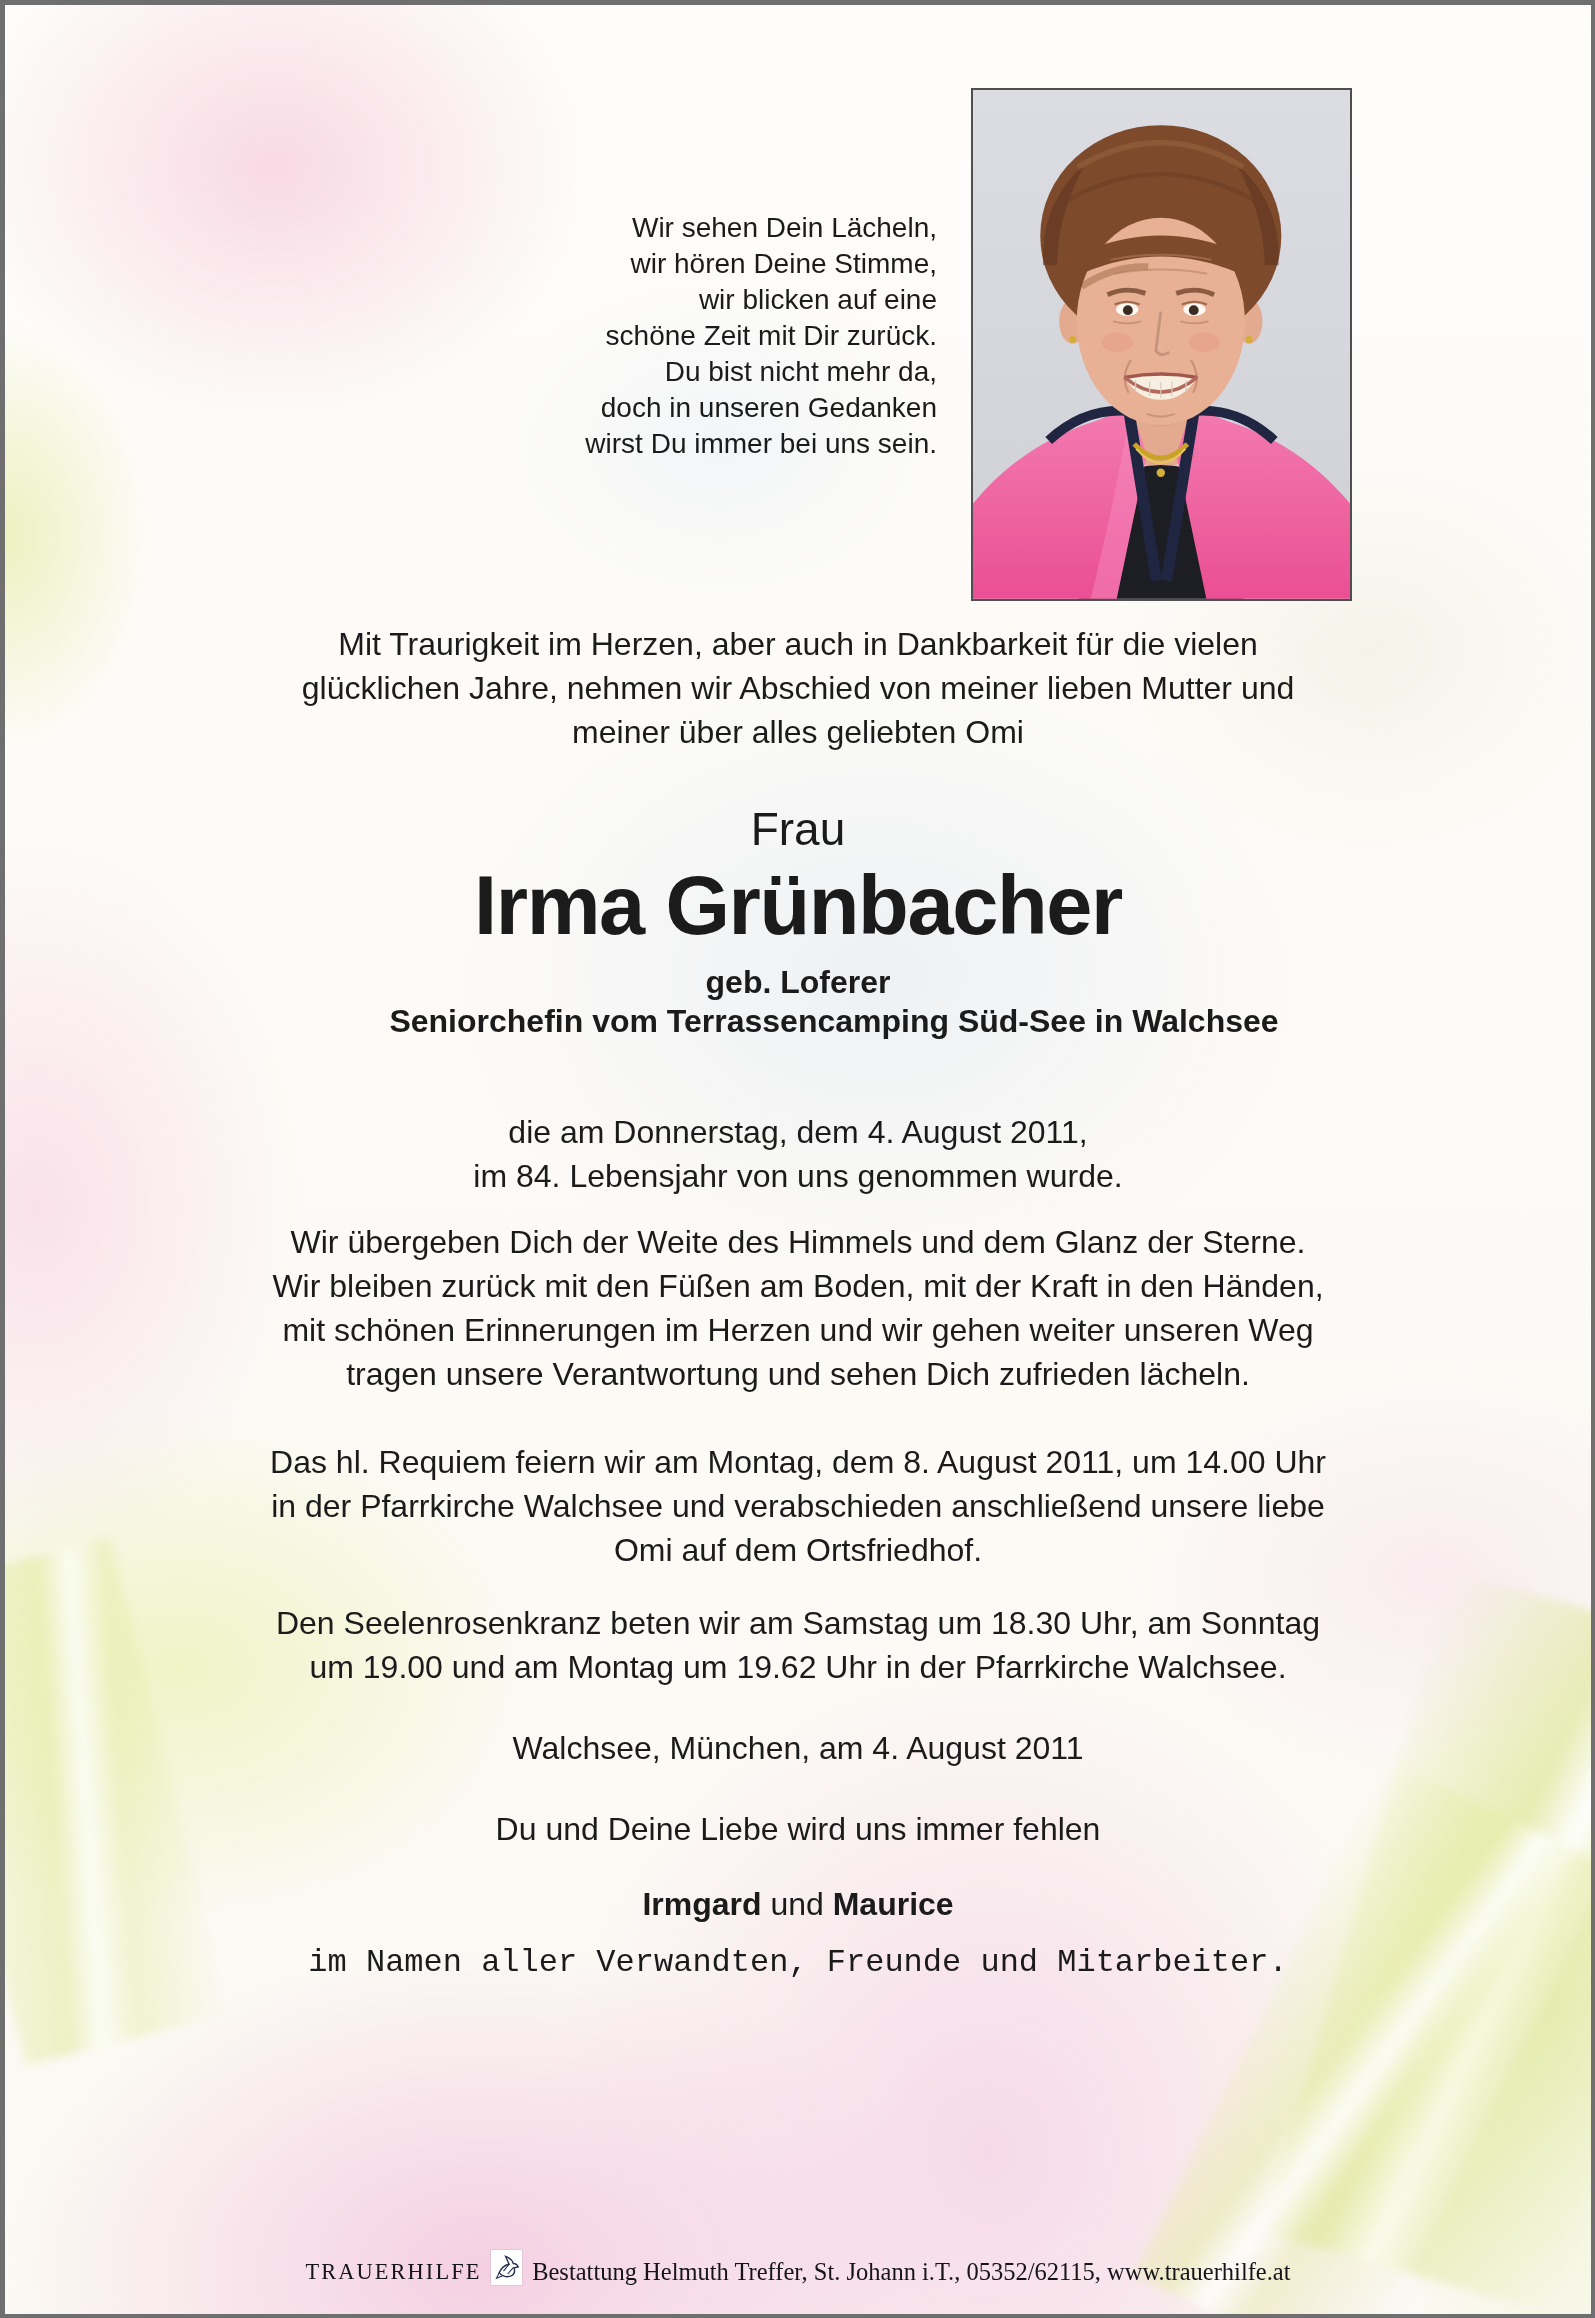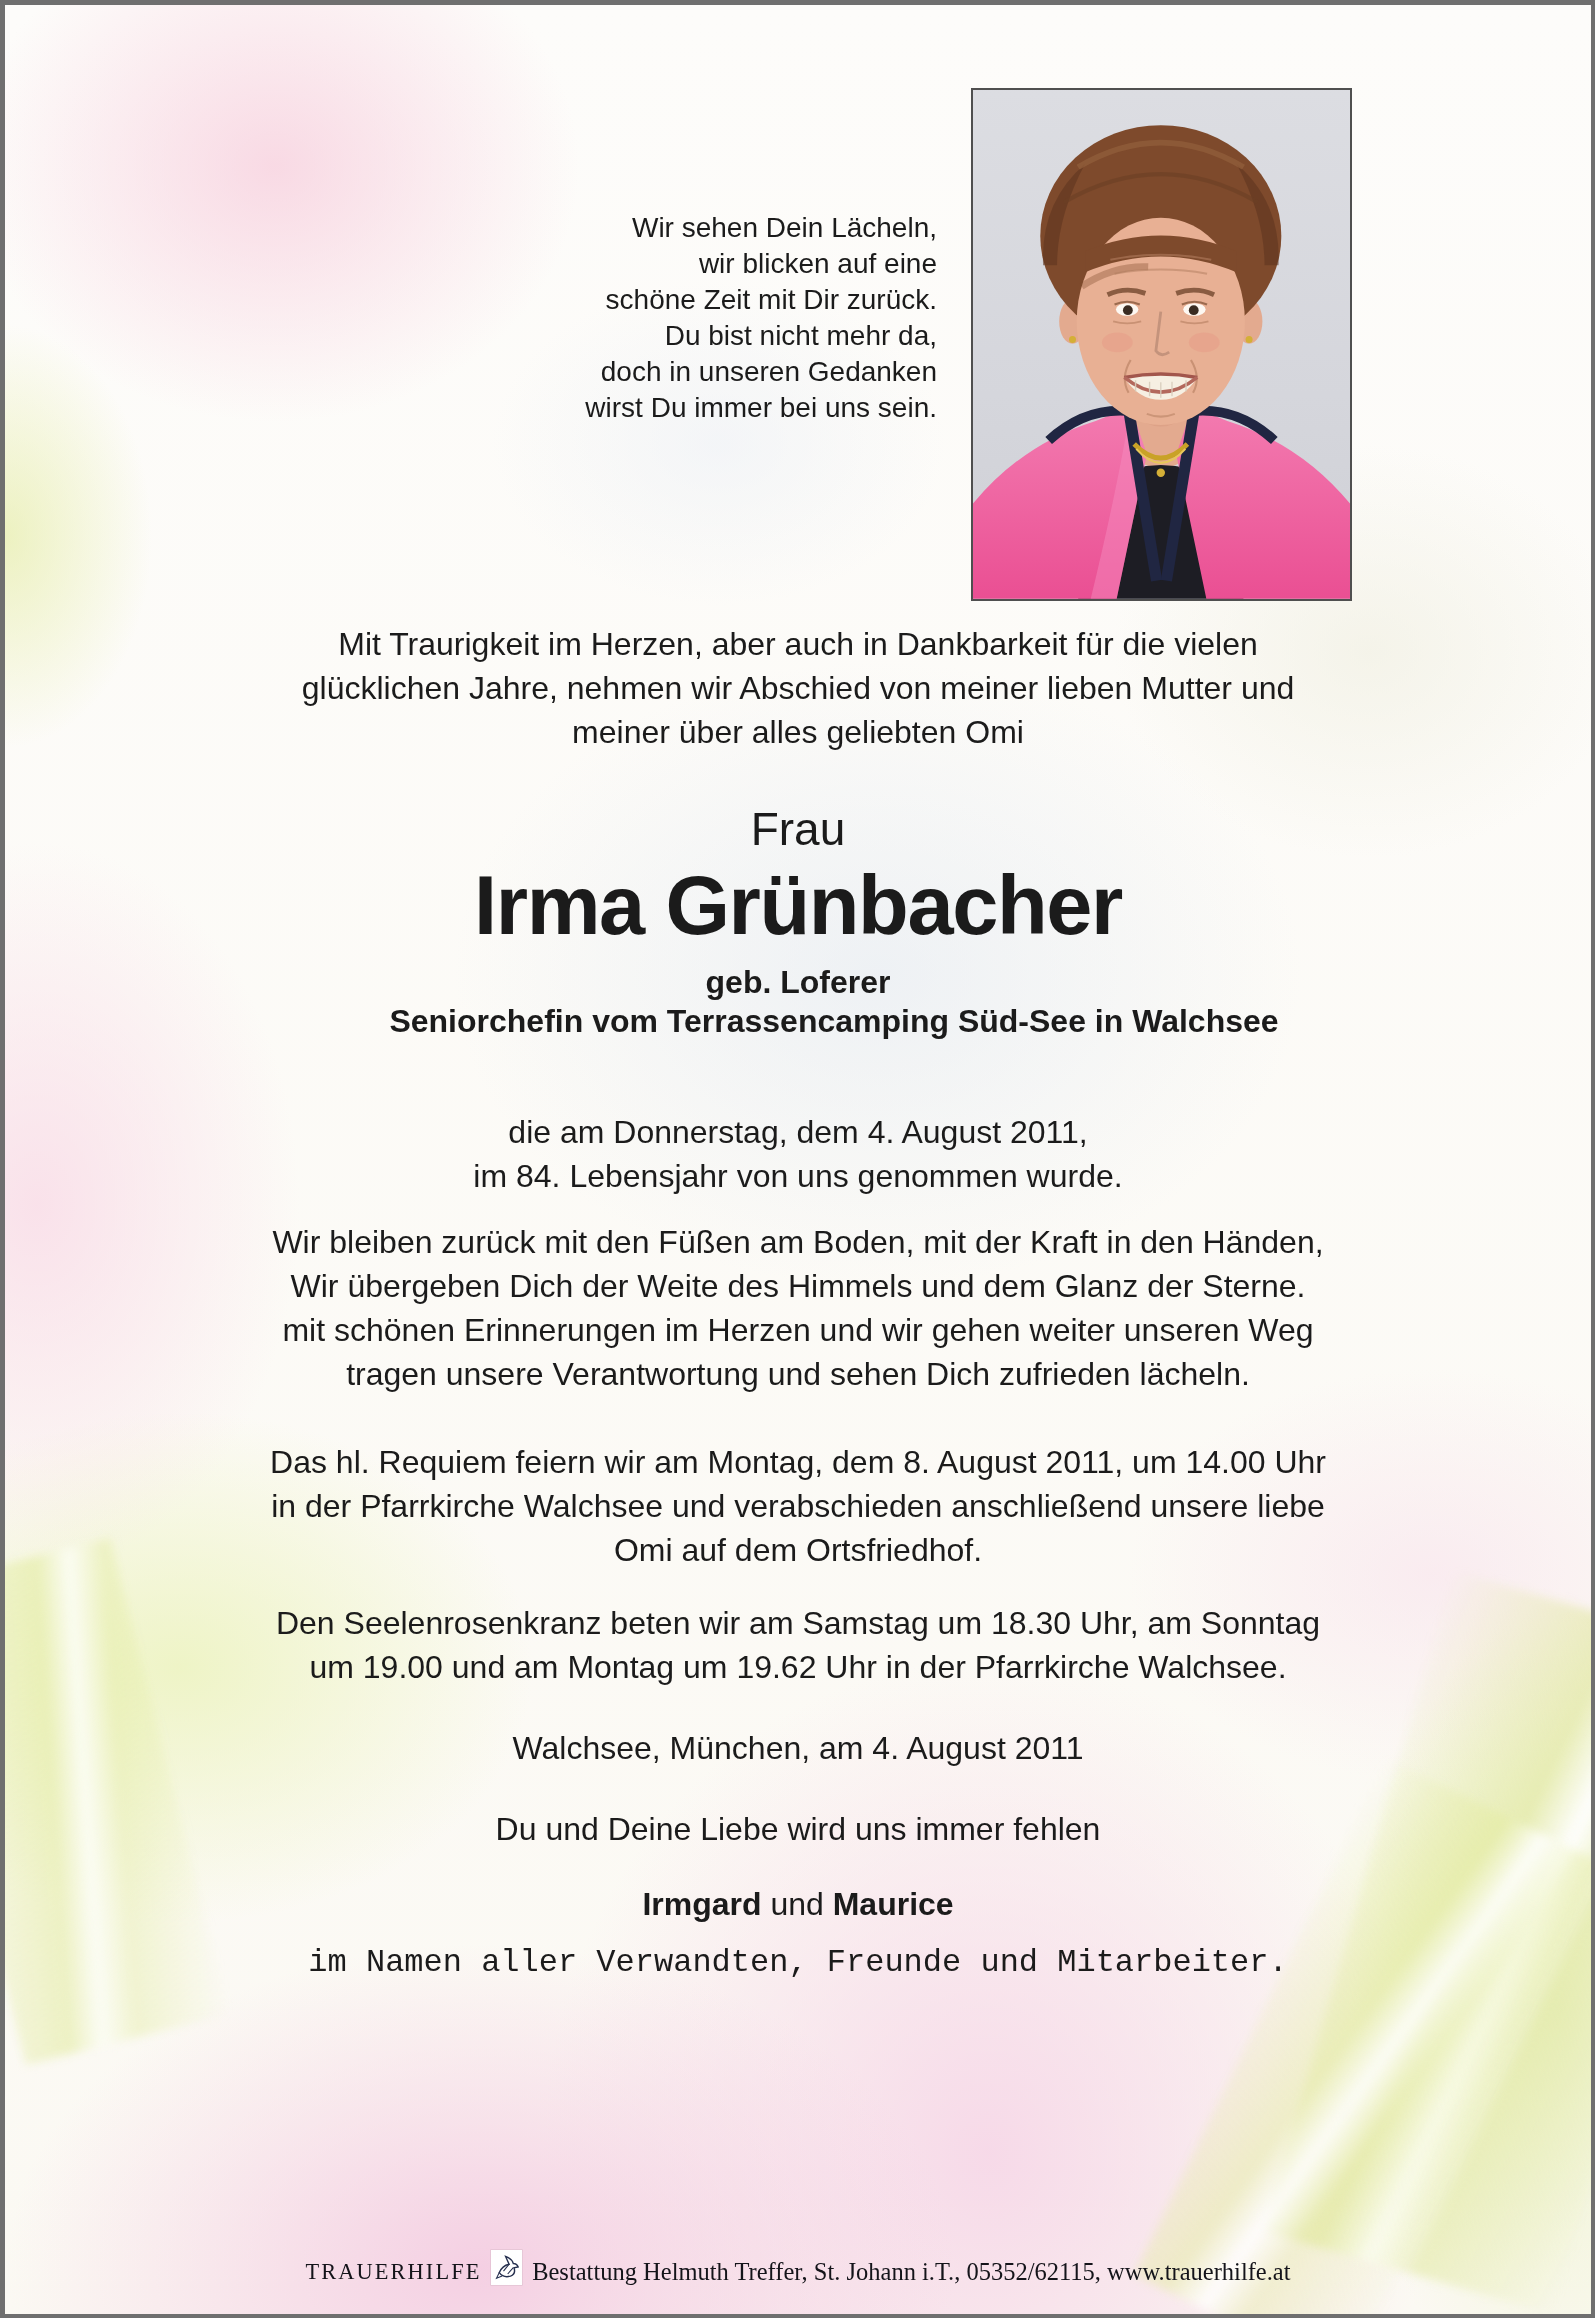--- a/index.html
+++ b/index.html
@@ -85,20 +85,21 @@
 <body>
 
 <div class="page">
 
   <div class="leaf-streak one"></div>
   <div class="leaf-streak two"></div>
   <div class="leaf-streak three"></div>
 
   <div class="poem">
     <div>Wir sehen Dein Lächeln,</div>
+    <div>wir hören Deine Stimme,</div>
     <div>wir blicken auf eine</div>
     <div>schöne Zeit mit Dir zurück.</div>
     <div>Du bist nicht mehr da,</div>
     <div>doch in unseren Gedanken</div>
     <div>wirst Du immer bei uns sein.</div>
   </div>
 
   <div class="photo-frame">
     <svg viewBox="0 0 538 726">
       <defs>
@@ -189,22 +190,22 @@
   <div class="block deceased-name">Irma Grünbacher</div>
   <div class="block maiden">geb. Loferer</div>
   <div class="block title-line">Seniorchefin vom Terrassencamping Süd-See in Walchsee</div>
 
   <div class="block body-text passing">
     <div>die am Donnerstag, dem 4. August 2011,</div>
     <div>im 84. Lebensjahr von uns genommen wurde.</div>
   </div>
 
   <div class="block body-text farewell">
+    <div>Wir übergeben Dich der Weite des Himmels und dem Glanz der Sterne.</div>
     <div>Wir bleiben zurück mit den Füßen am Boden, mit der Kraft in den Händen,</div>
-    <div>Wir übergeben Dich der Weite des Himmels und dem Glanz der Sterne.</div>
     <div>mit schönen Erinnerungen im Herzen und wir gehen weiter unseren Weg</div>
     <div>tragen unsere Verantwortung und sehen Dich zufrieden lächeln.</div>
   </div>
 
   <div class="block body-text requiem">
     <div>Das hl. Requiem feiern wir am Montag, dem 8. August 2011, um 14.00 Uhr</div>
     <div>in der Pfarrkirche Walchsee und verabschieden anschließend unsere liebe</div>
     <div>Omi auf dem Ortsfriedhof.</div>
   </div>
 

